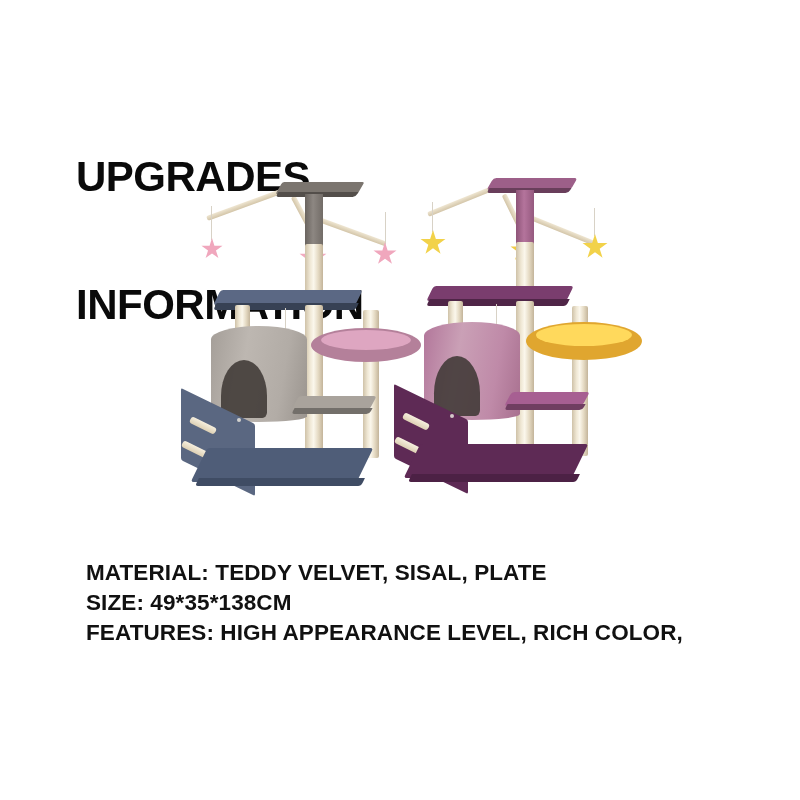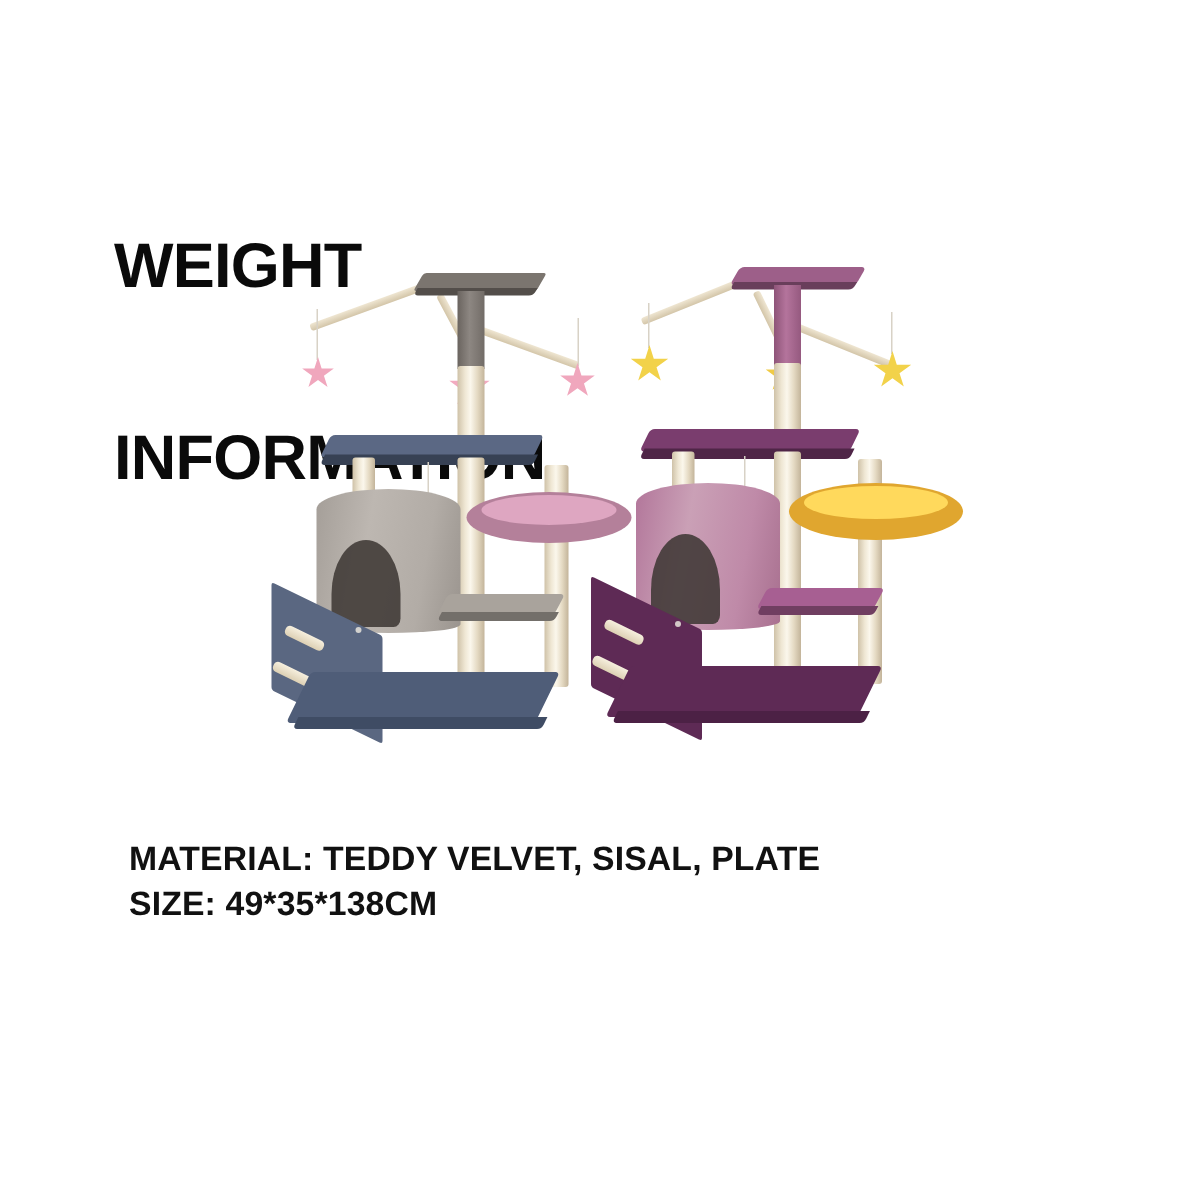--- a/index.html
+++ b/index.html
@@ -118,21 +118,21 @@
     line-height: 30px;
     letter-spacing: 0.1px;
     color: #111111;
   }
   .spec-line { display: block; white-space: pre; }
 </style>
 </head>
 <body>
 
 <h1 class="page-title">
-  <span class="line">WEIGHT</span>
+  <span class="line">UPGRADES</span>
   <span class="line">INFORMATION</span>
 </h1>
 
 <div class="product-stage">
 
   <div class="tree tree-left">
 
     <div class="part arm" style="left:22px; top:66px; width:84px; height:5px; transform:rotate(-20deg);"></div>
     <div class="part arm" style="left:120px; top:62px; width:86px; height:5px; transform:rotate(20deg);"></div>
     <div class="part arm" style="left:108px; top:44px; width:46px; height:5px; transform:rotate(62deg);"></div>
@@ -244,13 +244,14 @@
     <div class="part" style="left:12px; top:294px; width:168px; height:34px; background:#5e2a55;
                 transform:skewX(-26deg); border-radius:3px;"></div>
     <div class="part" style="left:10px; top:324px; width:168px; height:8px; background:#4c2145;
                 transform:skewX(-26deg); border-radius:0 0 3px 3px;"></div>
   </div>
 </div>
 
 <div class="specs">
   <span class="spec-line">MATERIAL: TEDDY VELVET, SISAL, PLATE</span>
   <span class="spec-line">SIZE: 49*35*138CM</span>
+  <span class="spec-line">FEATURES: HIGH APPEARANCE LEVEL, RICH COLOR,</span>
 </div>
 
 </body></html>

